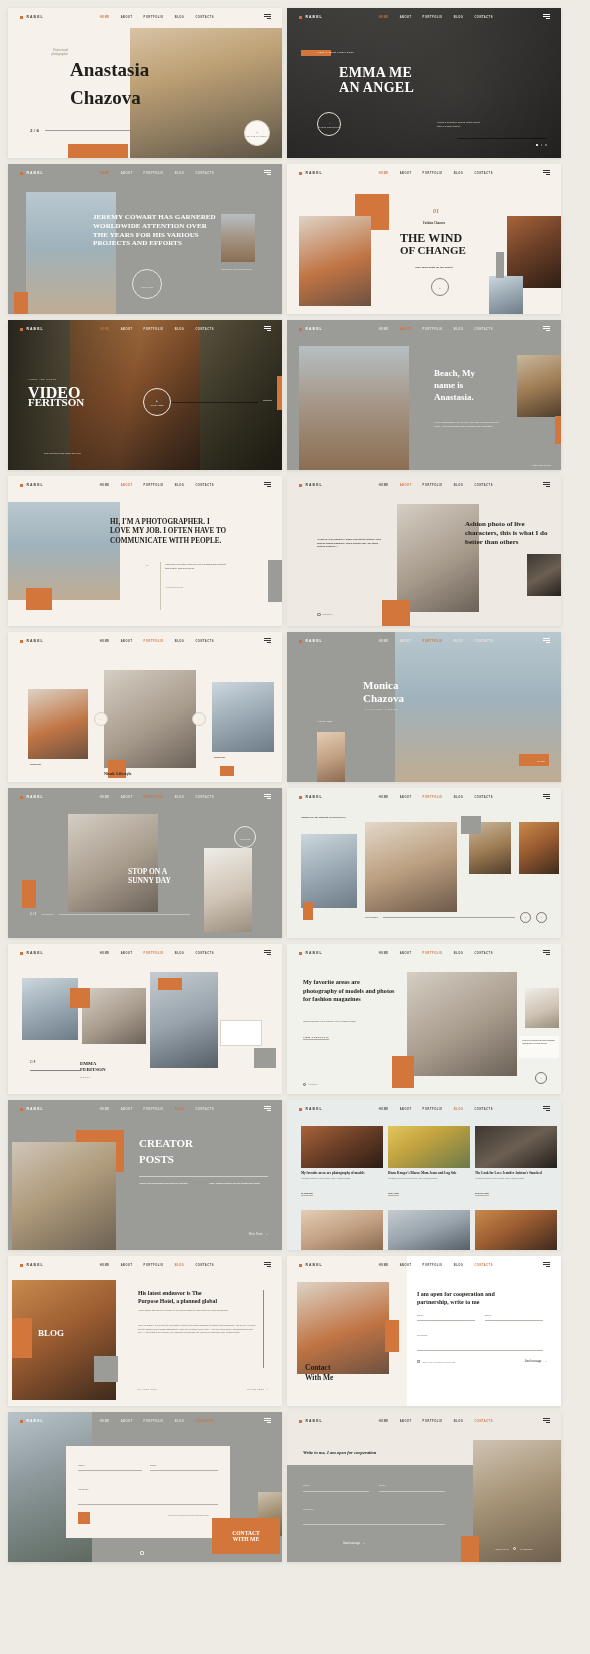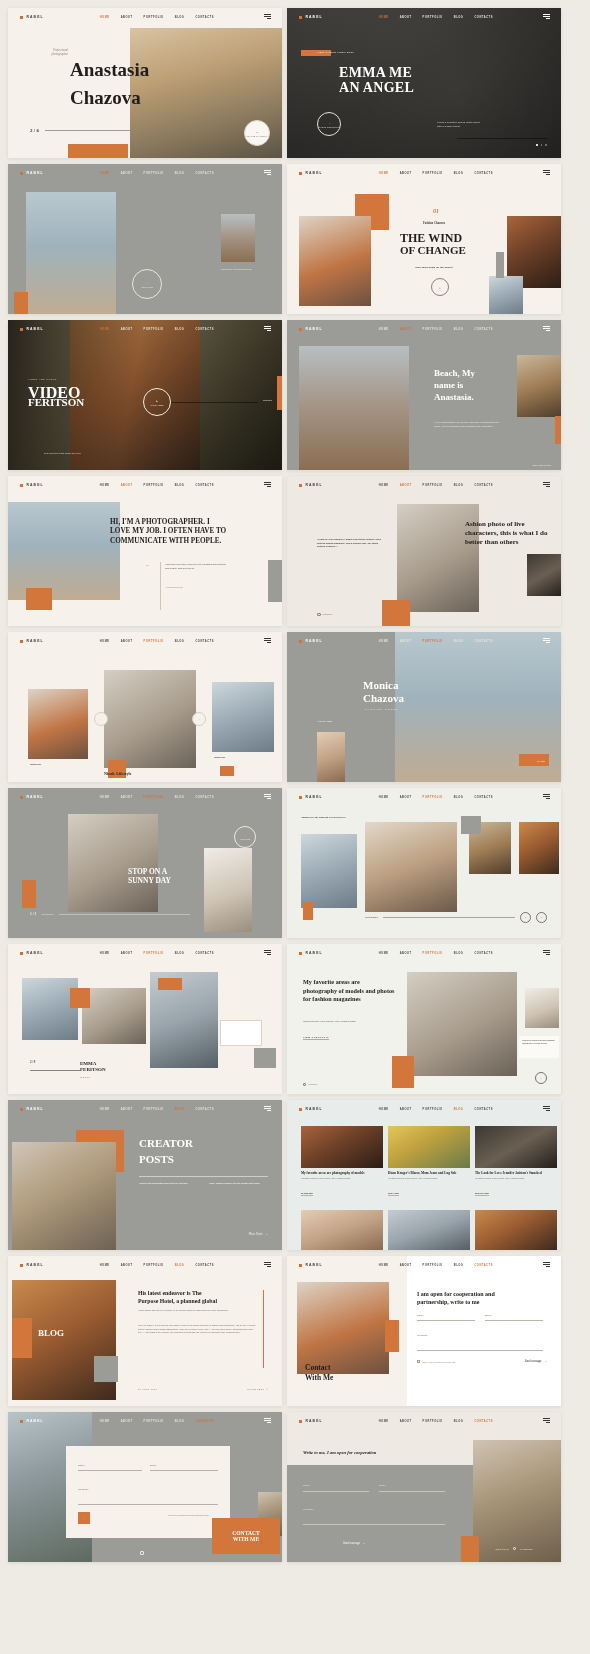--- a/index.html
+++ b/index.html
@@ -159,20 +159,21 @@
       </div>
       <div class="burger">
             <i></i>
             <i></i>
             <i></i>
           </div>
     </div>
     <div class="ph p-sea" style="left:18px;top:28px;width:90px;height:122px"></div>
     <div class="ph p-beach" style="left:213px;top:50px;width:34px;height:48px"></div>
     <div class="orange" style="left:6px;top:128px;width:14px;height:22px"></div>
+    <div class="h-hero" style="position:absolute;left:85px;top:49px;width:125px;font-size:7px;color:#fff;line-height:1.25;letter-spacing:.1px">JEREMY COWART HAS GARNERED WORLDWIDE ATTENTION OVER THE YEARS FOR HIS VARIOUS PROJECTS AND EFFORTS</div>
     <div class="tiny2" style="position:absolute;left:213px;top:104px;width:36px;color:#efeae3">Inspiring life in its unusual feeling</div>
     <div class="circ" style="position:absolute;left:124px;top:105px;width:30px;height:30px;color:#eae5dd">
       <span style="font-size:3.2px">→</span>
       <span style="font-size:1.9px;text-align:center;margin-top:1px">VIEW PHOTO</span>
     </div>
   </div>
 
   <div class="slide creambg">
     <div class="nav light">
       <div class="logo">

